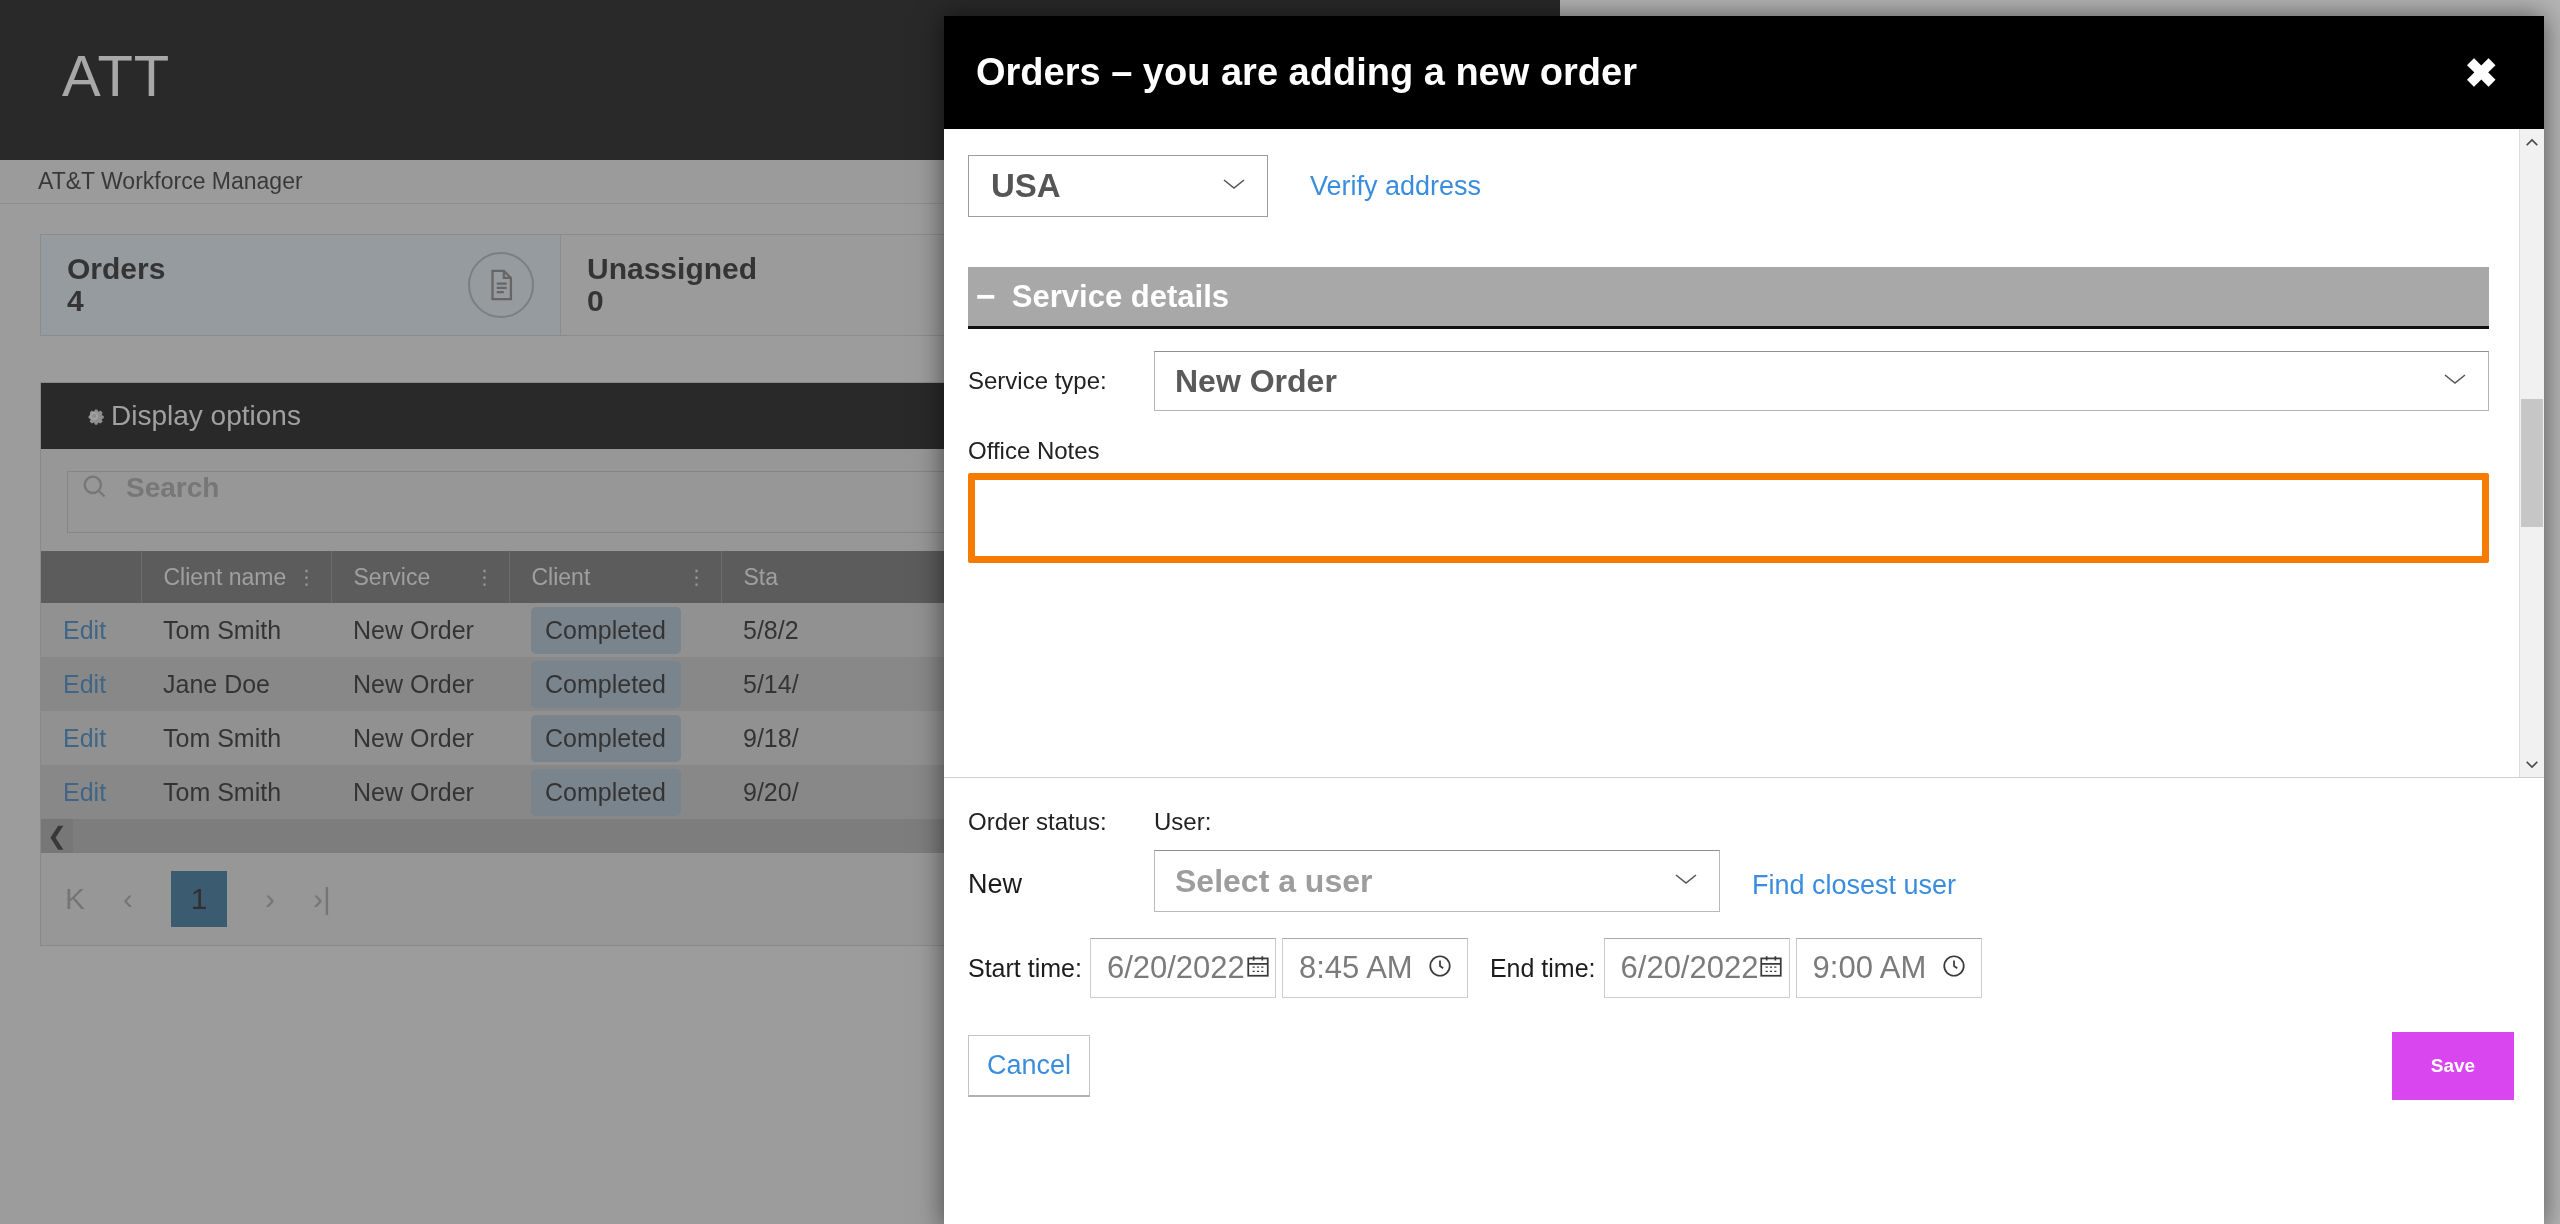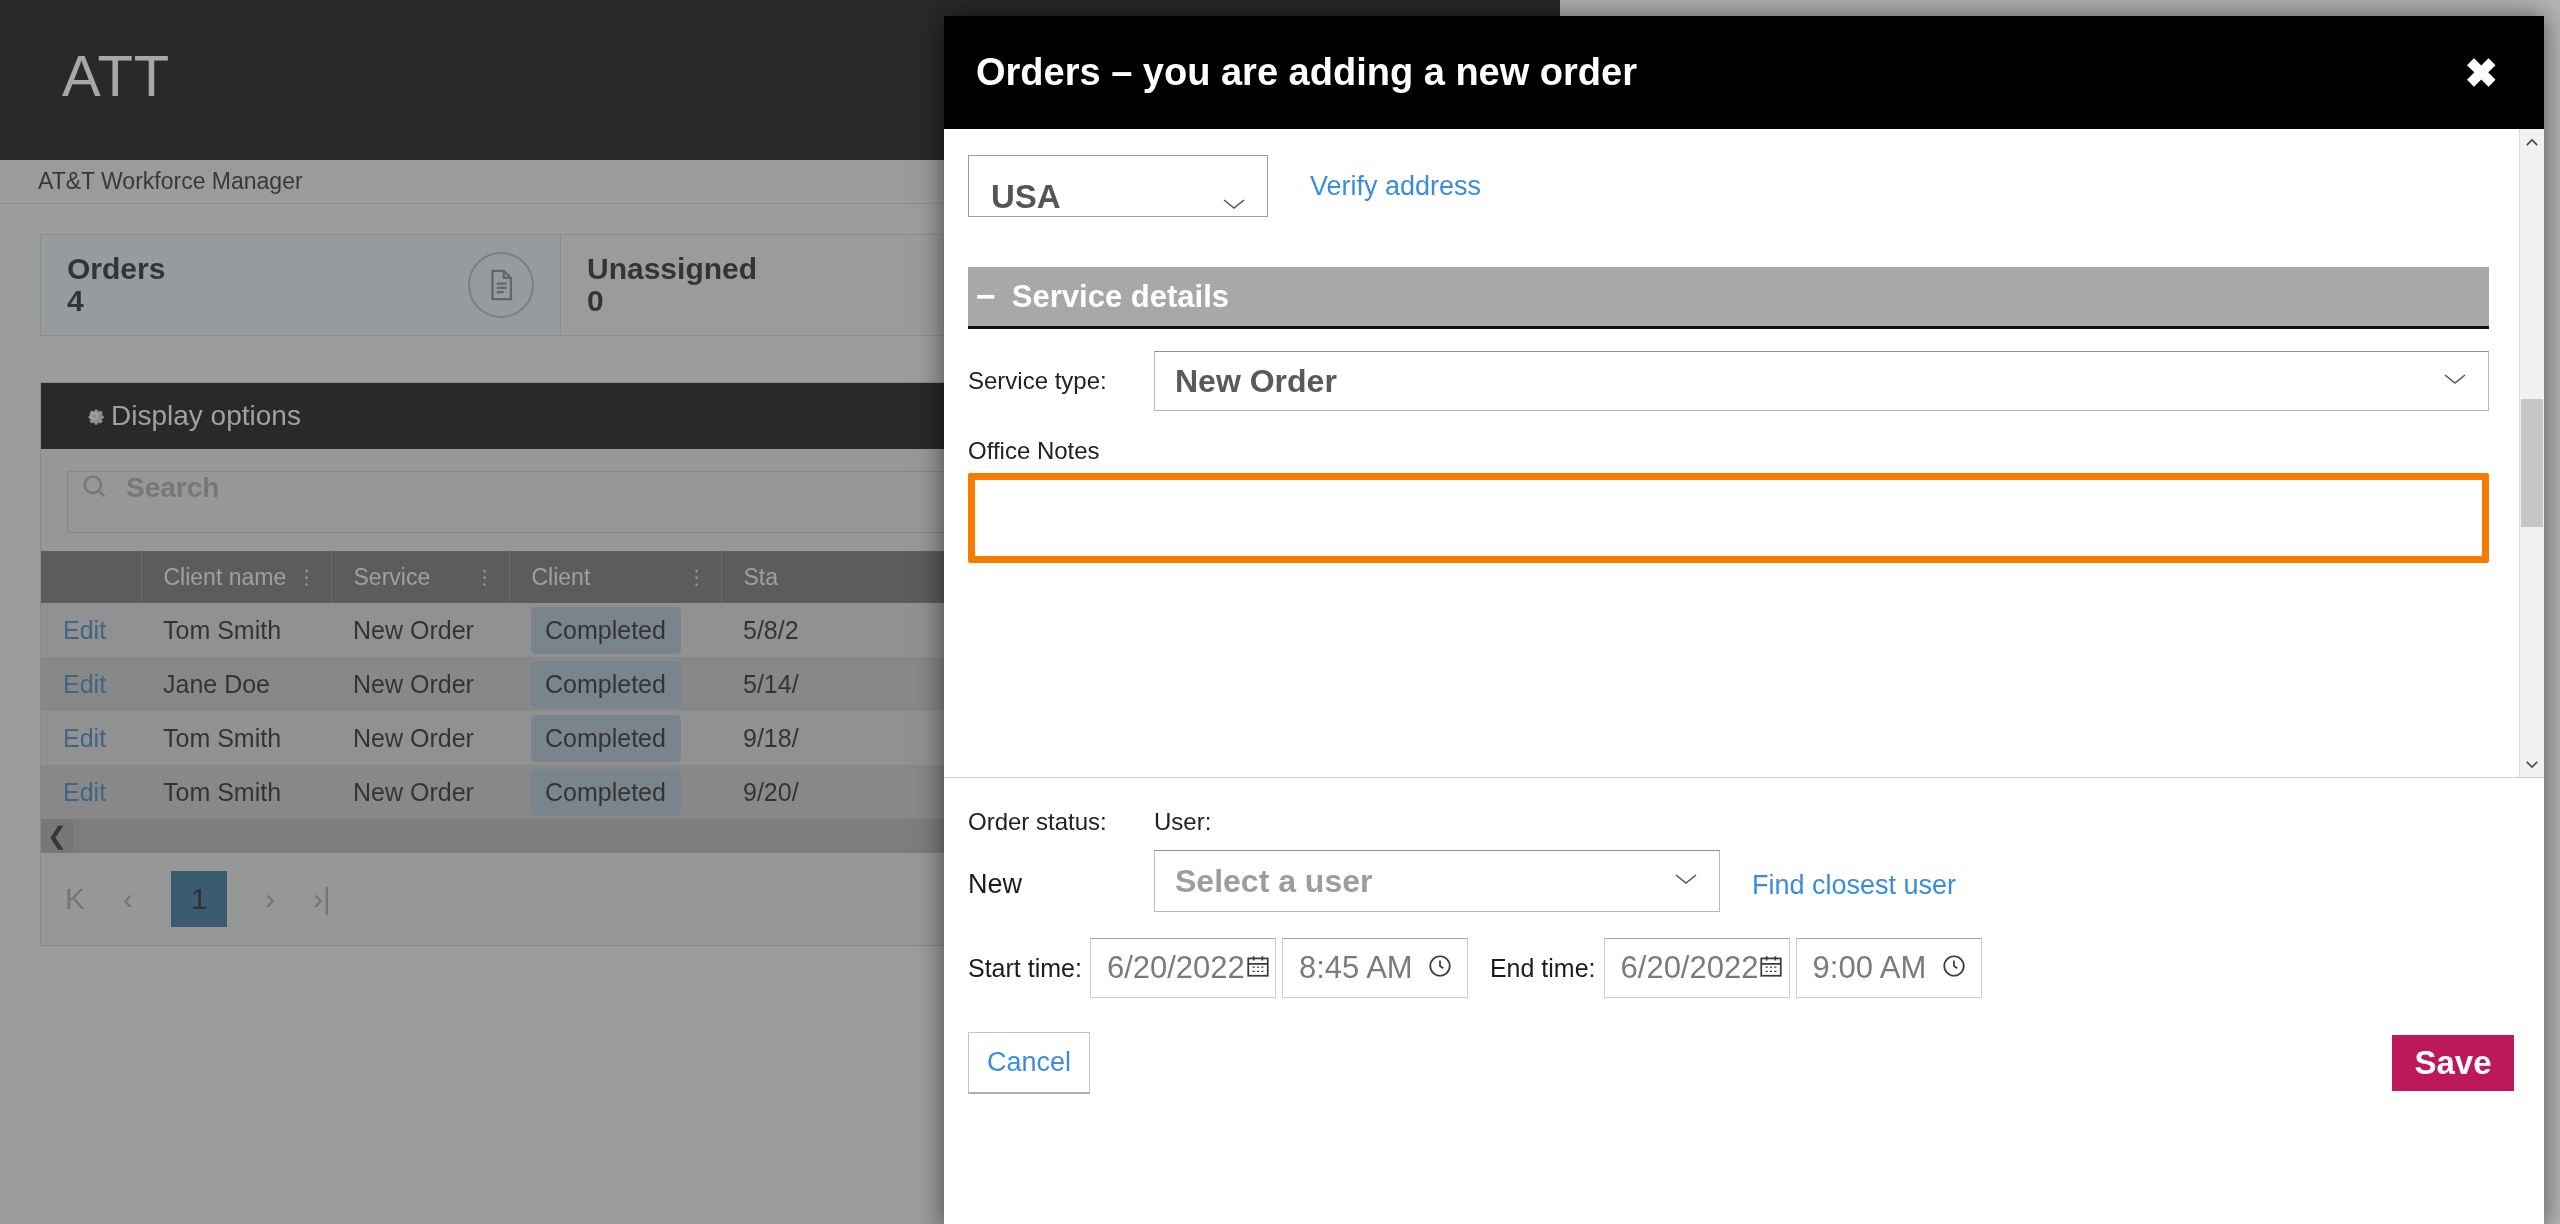--- a/index.html
+++ b/index.html
@@ -260,21 +260,21 @@
     display: flex;
     align-items: center;
     gap: 42px;
   }
   .country-select {
     width: 300px;
     height: 62px;
     border: 1px solid #9d9d9d;
     background: #ffffff;
     display: flex;
-    align-items: flex-end;
+    align-items: center;
     justify-content: space-between;
     padding: 0 20px 0 22px;
     box-sizing: border-box;
   }
   .country-select .val { font-size: 33px; color: #555555; font-weight: bold; }
   .chev { width: 26px; height: 16px; }
   .link { color: #3a8dde; font-size: 27px; text-decoration: none; cursor: pointer; }
 
   .section-header {
     margin-top: 50px;
@@ -436,24 +436,24 @@
     border: 1px solid #c4c4c4;
     border-bottom: 2px solid #b0b0b0;
     color: #3a8dde;
     font-size: 27px;
     display: flex; align-items: center; justify-content: center;
     cursor: pointer;
     box-sizing: border-box;
   }
   .btn-save {
     width: 122px;
-    height: 56px;
-    background: #be185d;
+    height: 68px;
+    background: #d946ef;
     color: #ffffff;
-    font-size: 33px;
+    font-size: 19px;
     font-weight: bold;
     display: flex; align-items: center; justify-content: center;
     cursor: pointer;
     border: none;
     box-sizing: border-box;
   }
 </style>
 </head>
 <body>
 

